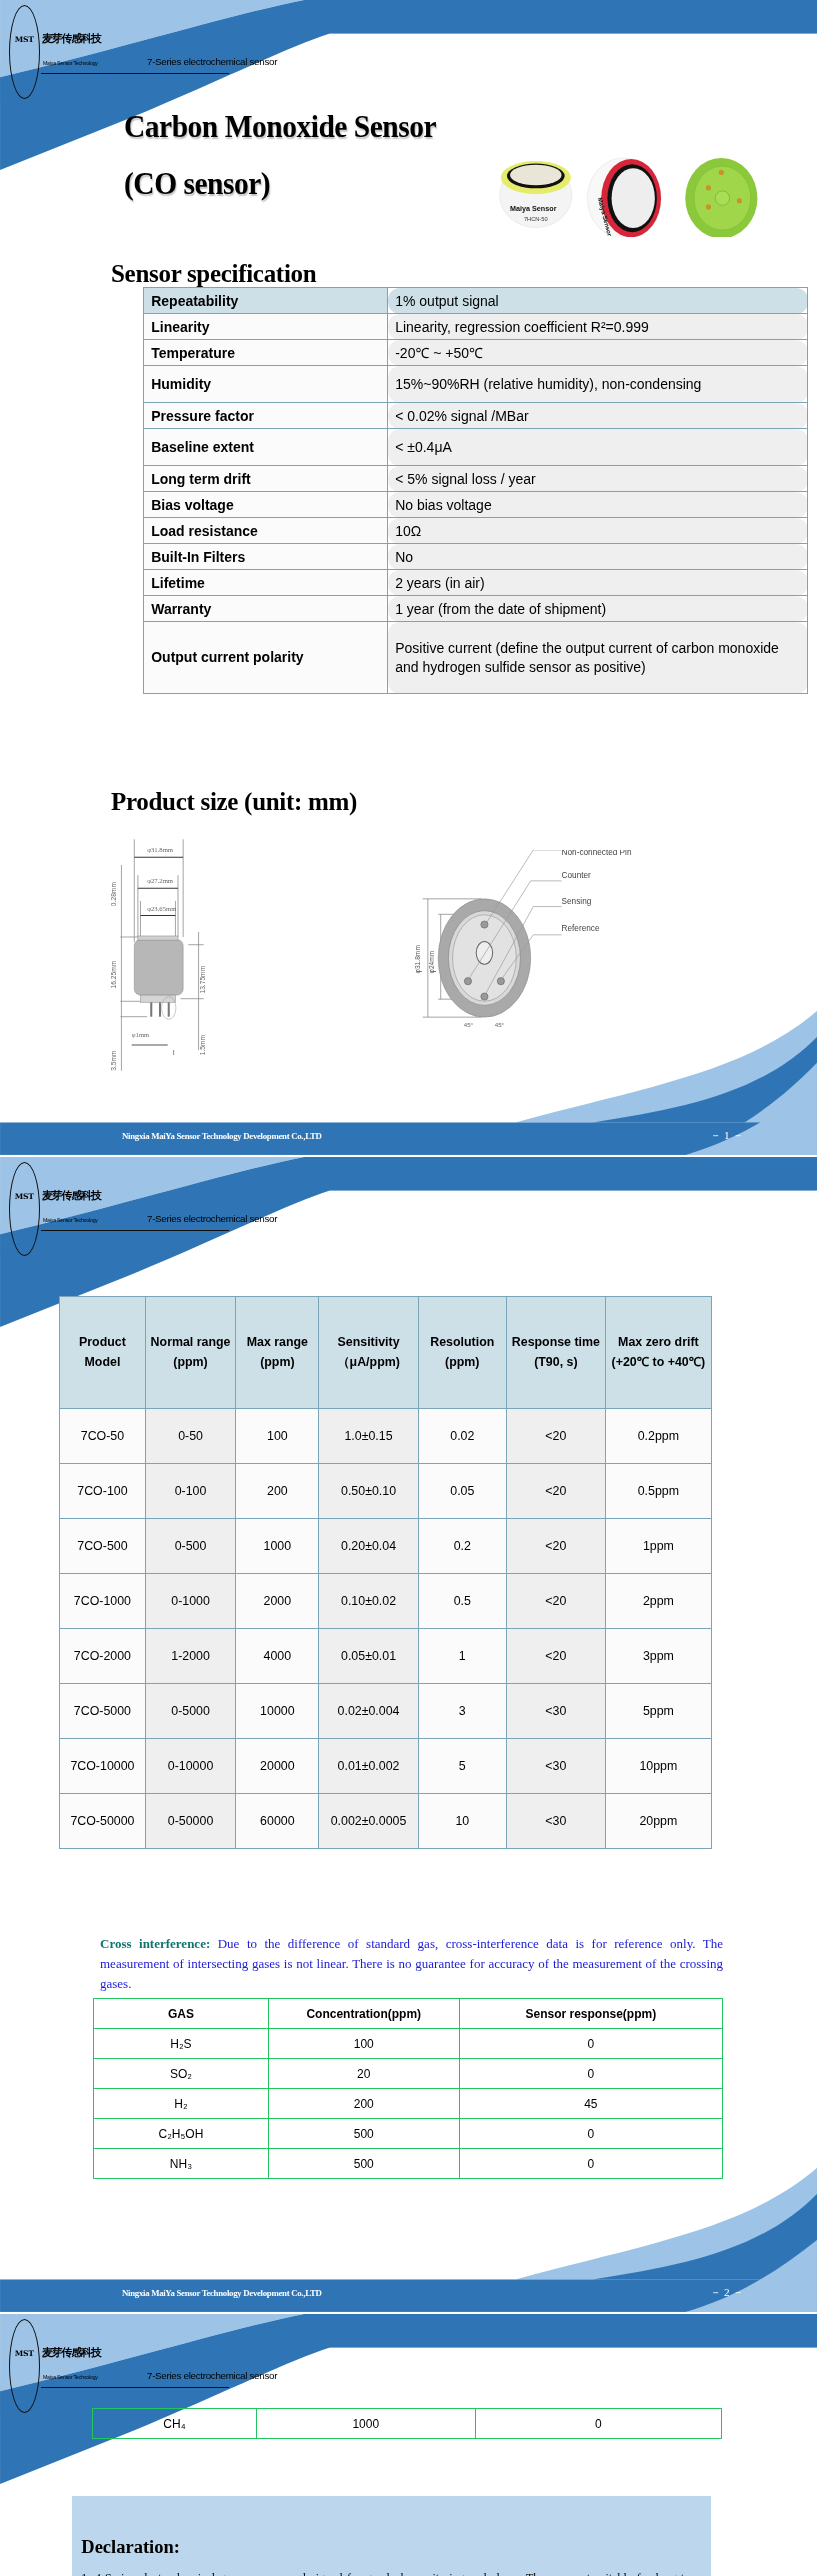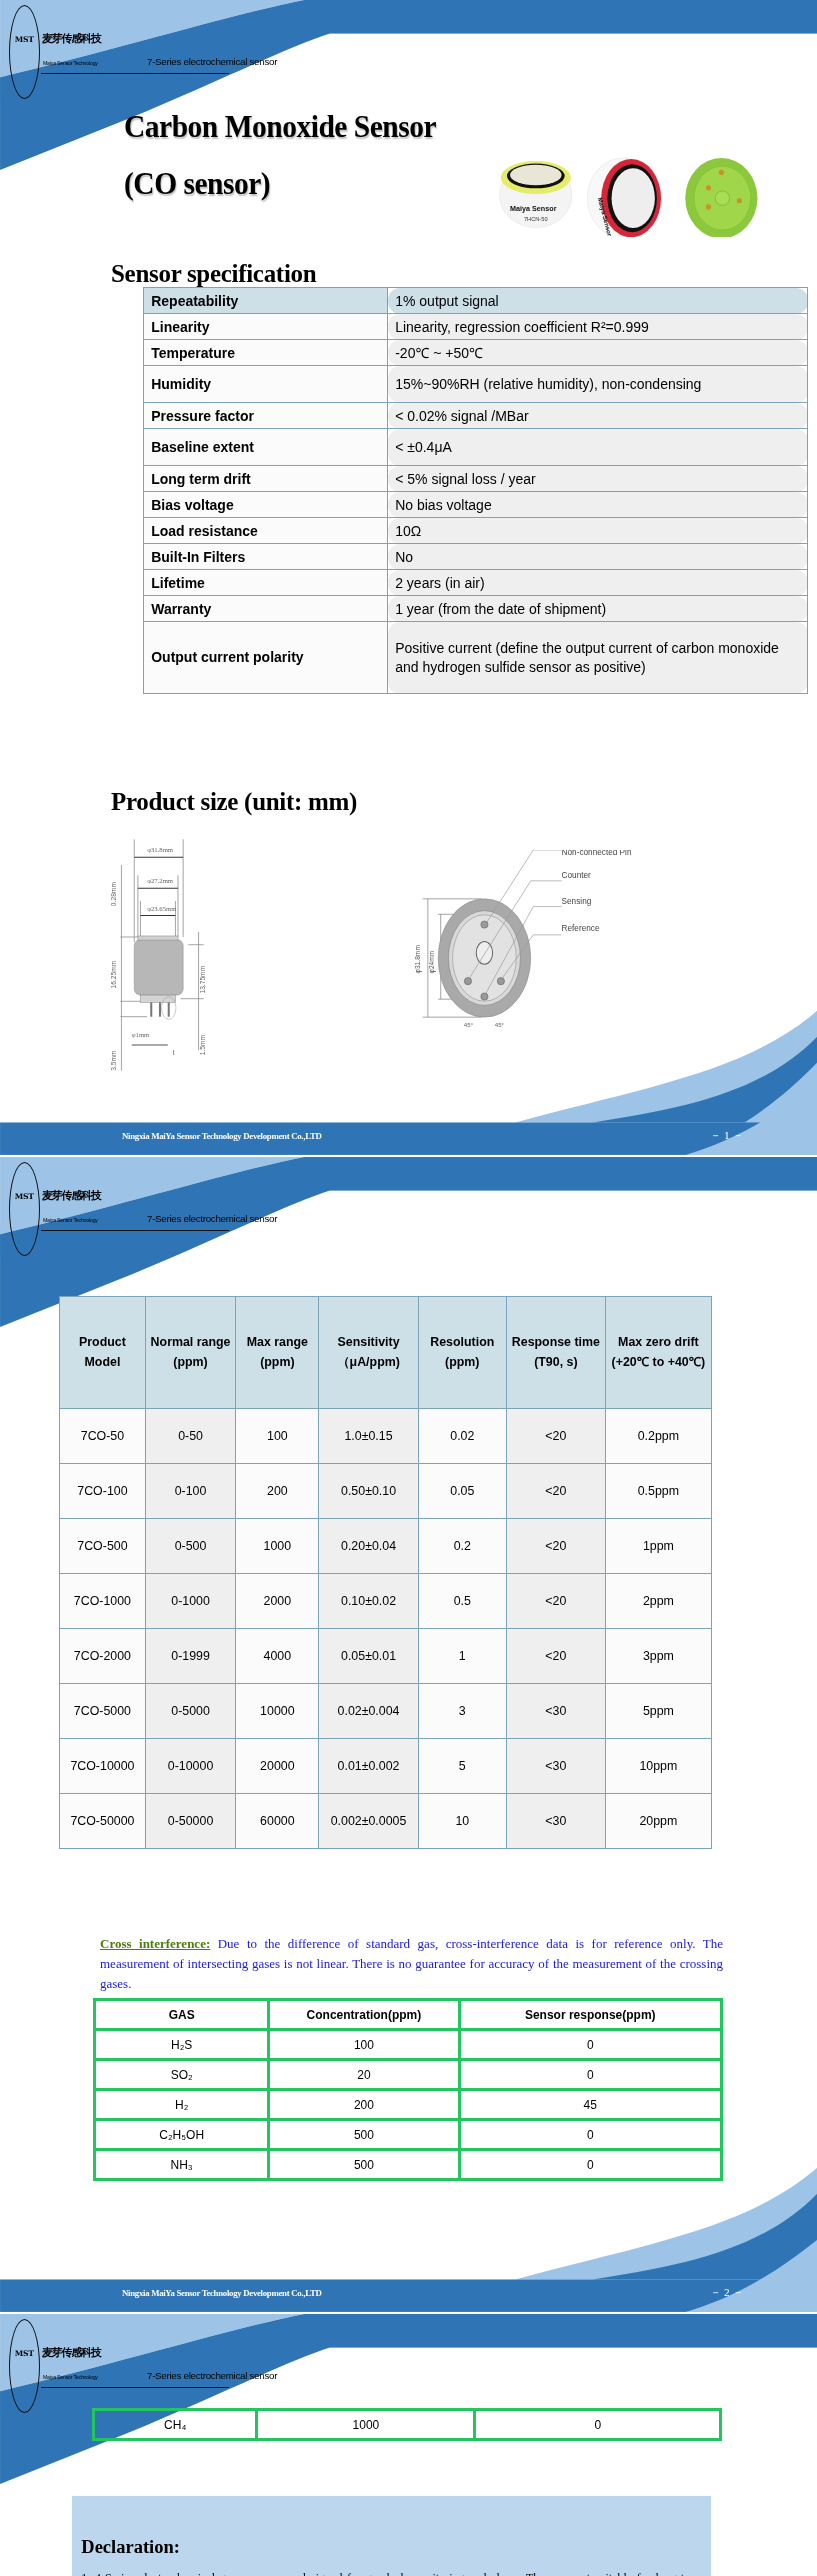--- a/index.html
+++ b/index.html
@@ -29,23 +29,23 @@
 
   
   .model { width: 653px; font-family: "Liberation Sans", sans-serif; font-size: 12.4px; text-align: center; }
   .model td, .model th { border: 1.5px solid #7aa5b8; }
   .model th { background: #cde0e8; font-weight: bold; line-height: 1.6; height: 112px; padding: 0 1px; margin-top: 8px; }
   .model td { height: 55px; background: #fbfbfb; }
   .model td:nth-child(2), .model td:nth-child(4), .model td:nth-child(6) { background: #efefef; }
 
   
   .cross-p { width: 623px; font-family: "Liberation Serif", serif; font-size: 13px; line-height: 20px; color: #1a1ad6; text-align: justify; }
-  .cross-p b { color: #4d7c0f; text-decoration: underline; }
+  .cross-p b { color: #0f766e; }
   .gas { width: 630px; font-family: "Liberation Sans", sans-serif; font-size: 12px; text-align: center; }
-  .gas td, .gas th { border: 3px solid #22c55e; height: 30px; }
+  .gas td, .gas th { border: 1px solid #22c55e; height: 30px; }
   .gas th { font-weight: bold; }
 
   
   .decl { background: #bcd7ed; width: 639px; padding: 41px 8.2px 20.6px 9.3px; font-family: "Liberation Serif", serif; }
   .decl h3 { font-size: 18.5px; font-weight: bold; margin-bottom: 10.3px; }
   .decl p { font-size: 12px; line-height: 21px; text-align: justify; }
 </style>
 </head>
 <body>
 
@@ -303,21 +303,21 @@
           <td>7CO-1000</td>
           <td>0-1000</td>
           <td>2000</td>
           <td>0.10±0.02</td>
           <td>0.5</td>
           <td>&lt;20</td>
           <td>2ppm</td>
         </tr>
       <tr>
           <td>7CO-2000</td>
-          <td>0-1999</td>
+          <td>1-2000</td>
           <td>4000</td>
           <td>0.05±0.01</td>
           <td>1</td>
           <td>&lt;20</td>
           <td>3ppm</td>
         </tr>
       <tr>
           <td>7CO-5000</td>
           <td>0-5000</td>
           <td>10000</td>

